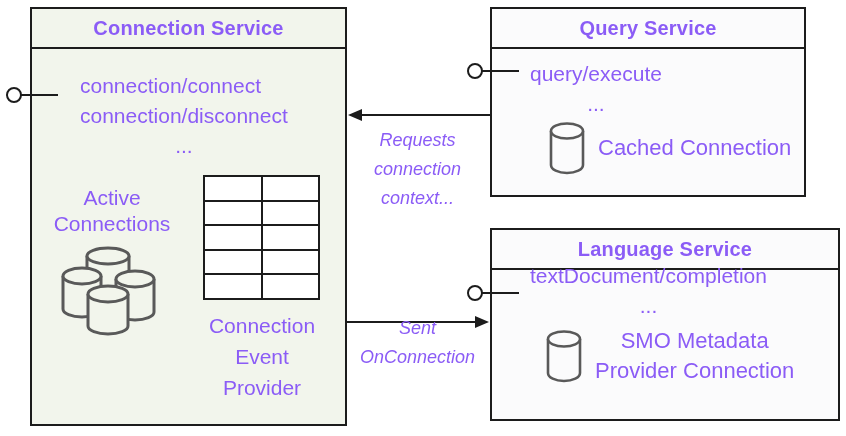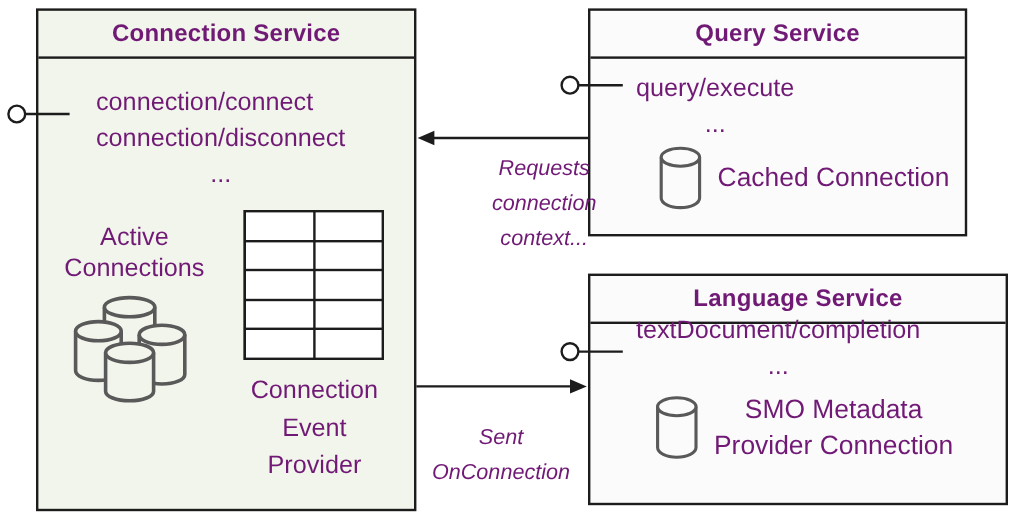--- a/index.html
+++ b/index.html
@@ -1,18 +1,18 @@
 <!DOCTYPE html>
 <html><head>
 <meta charset="utf-8">
 <style>
   html,body{margin:0;padding:0;background:#ffffff;}
   .stage{
     position:relative;width:846px;height:436px;background:#ffffff;
-    font-family:"Liberation Sans","DejaVu Sans",sans-serif;color:#701a75;
+    font-family:"Liberation Sans","DejaVu Sans",sans-serif;color:#8b5cf6;
     overflow:hidden;
   }
   .svc-box{position:absolute;border:2px solid #1c1c1c;box-sizing:border-box;}
   .svc-box.conn{left:30px;top:7px;width:317px;height:419px;background:#f2f5ec;}
   .svc-box.query{left:490px;top:7px;width:316px;height:190px;background:#fbfbfc;}
   .svc-box.lang{left:490px;top:228px;width:350px;height:193px;background:#fbfbfc;}
   .svc-header{
     position:absolute;left:0;right:0;top:0;height:38px;border-bottom:2px solid #1c1c1c;
     display:flex;align-items:center;justify-content:center;
     font-size:20px;font-weight:700;letter-spacing:.2px;
@@ -35,22 +35,22 @@
   .cluster-icon{position:absolute;left:28px;top:236px;}
   .db-row{position:absolute;display:flex;align-items:center;gap:12px;font-size:22px;}
   .query-db-row{left:56px;top:112px;}
   .lang-db-row{left:53px;top:96px;}
   .db-label-lines{text-align:center;line-height:30px;white-space:nowrap;}
   .overlay{position:absolute;left:0;top:0;width:846px;height:436px;pointer-events:none;}
   .arrow-label{
     position:absolute;font-size:18px;font-style:italic;line-height:29px;
     text-align:center;white-space:nowrap;
   }
-  .label-requests{left:345px;top:126px;width:145px;padding-left:36px;}
-  .label-sent{left:345px;top:350px;width:145px;}
+  .label-requests{left:345px;top:126px;width:145px;}
+  .label-sent{left:345px;top:314px;width:145px;}
 </style>
 </head>
 <body>
 
 <div class="stage">
 
   <div class="svc-box conn">
     <div class="svc-header">Connection Service</div>
 
     <div class="methods conn-methods">

